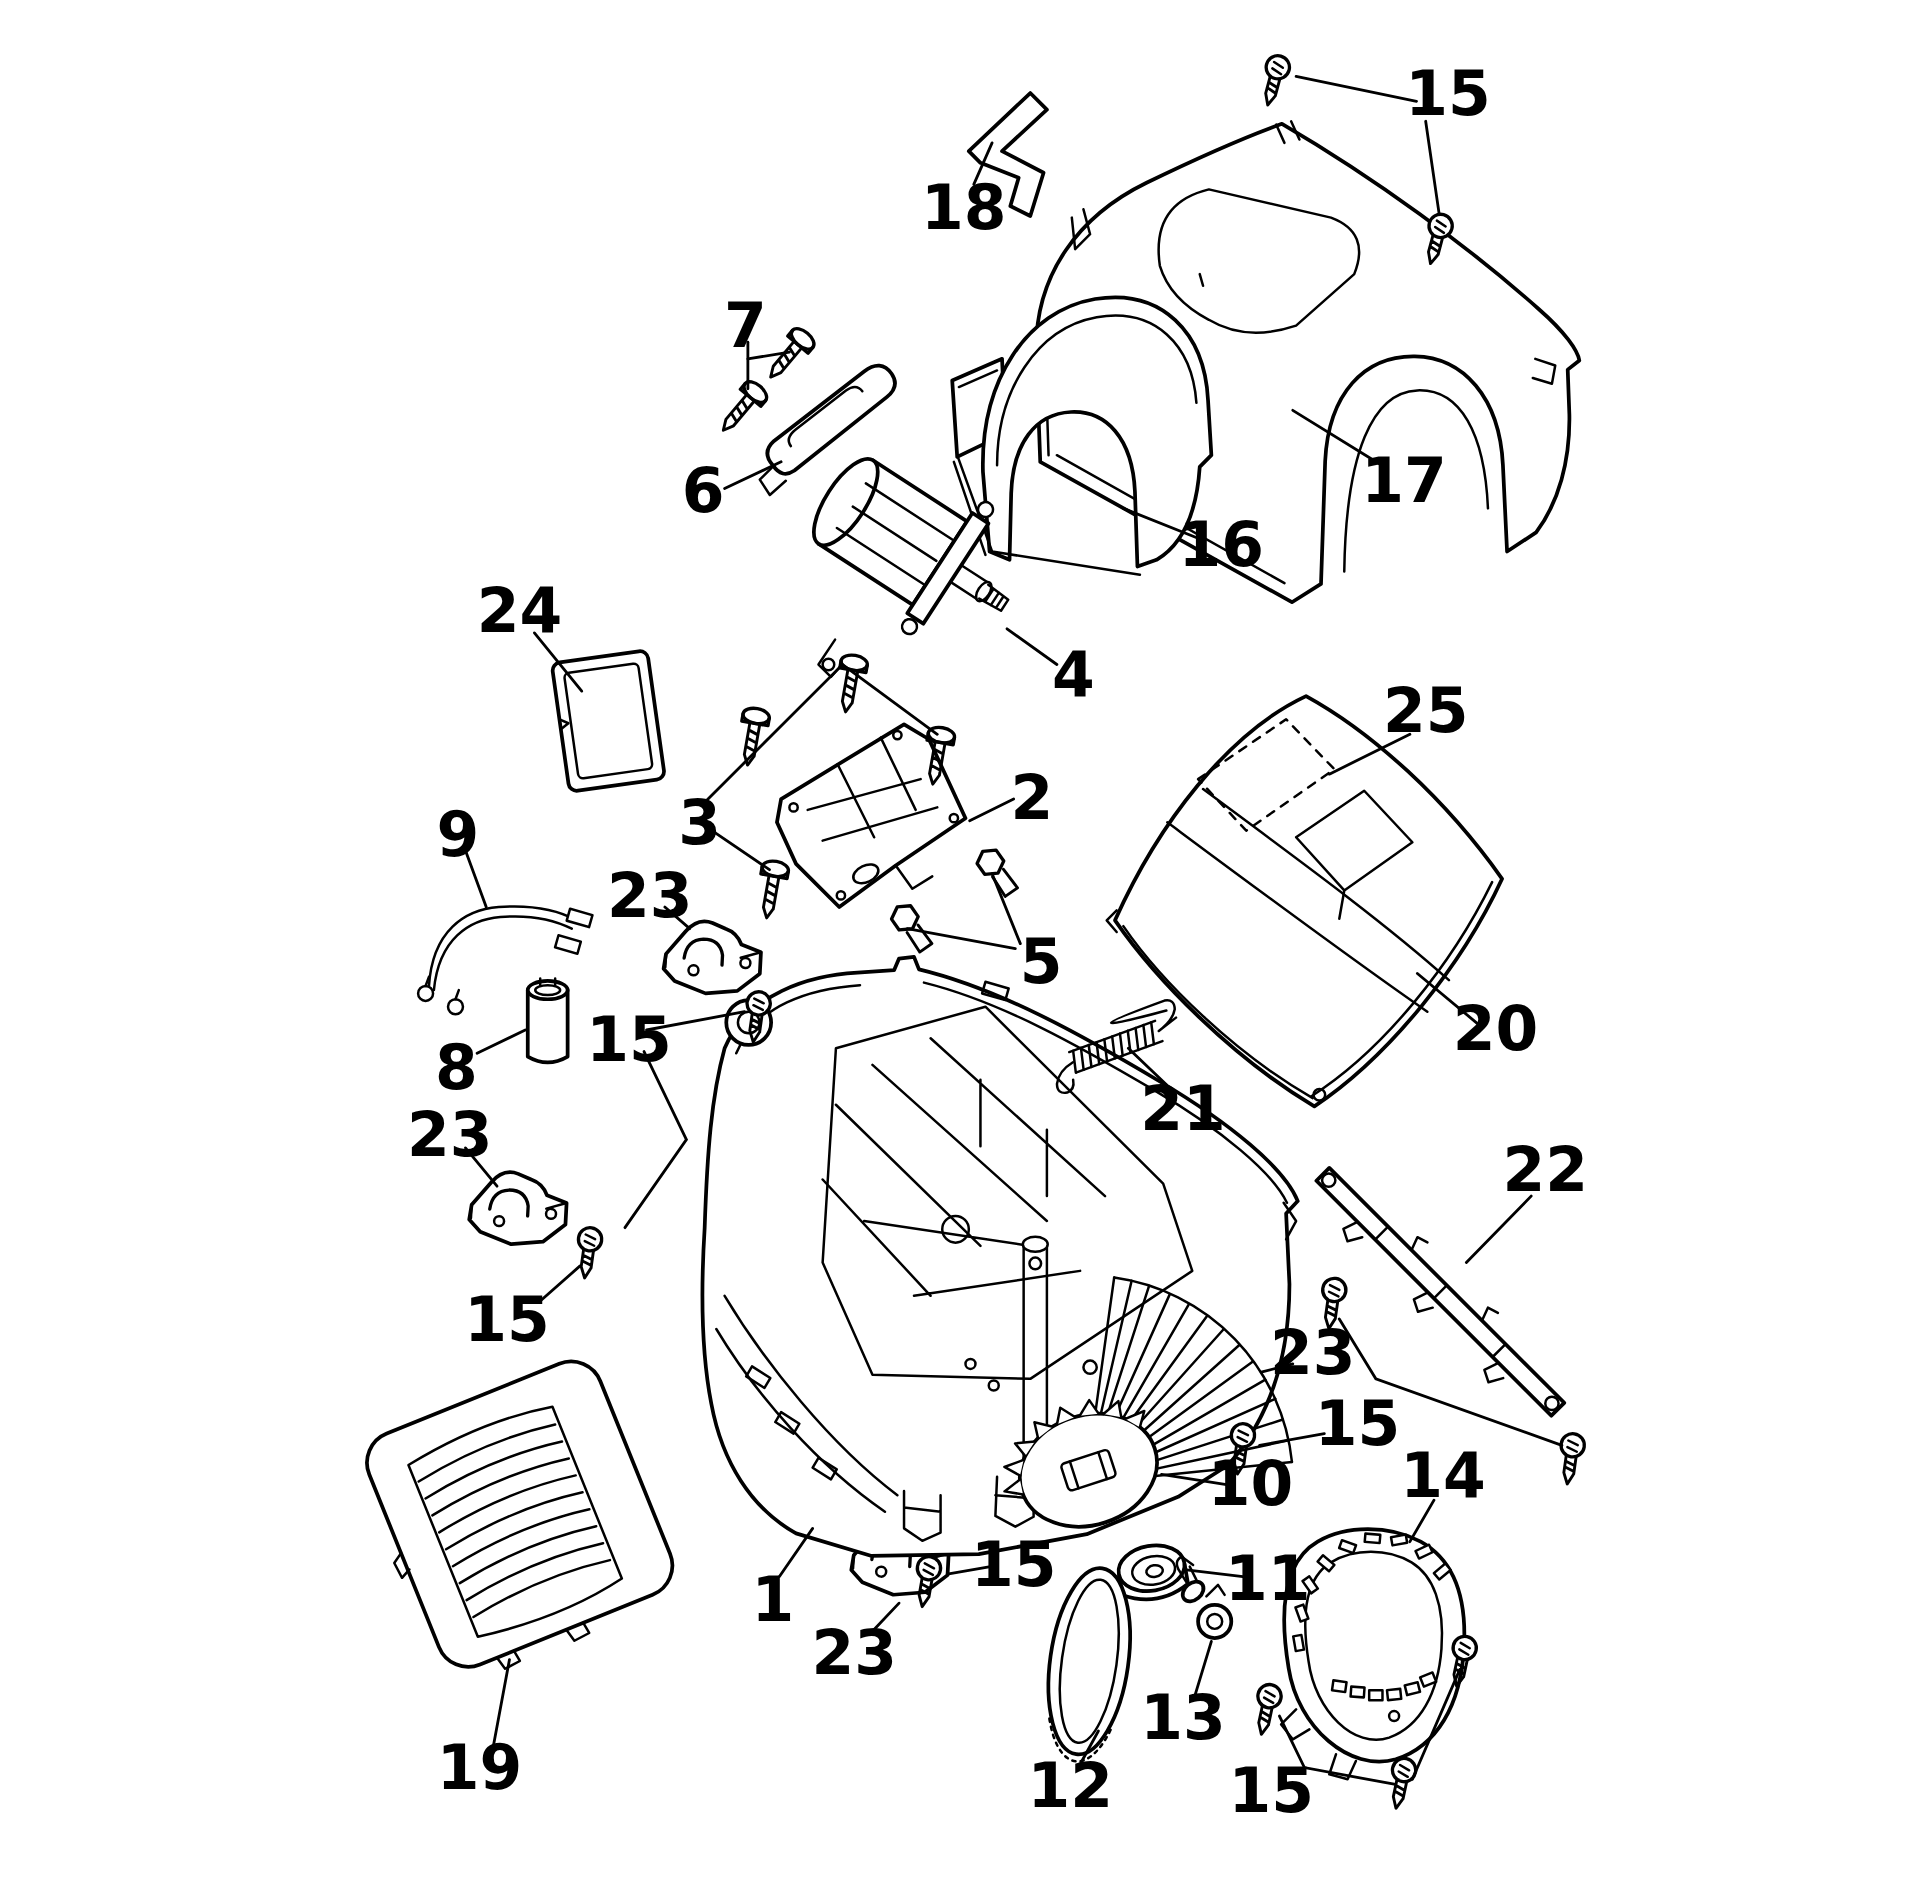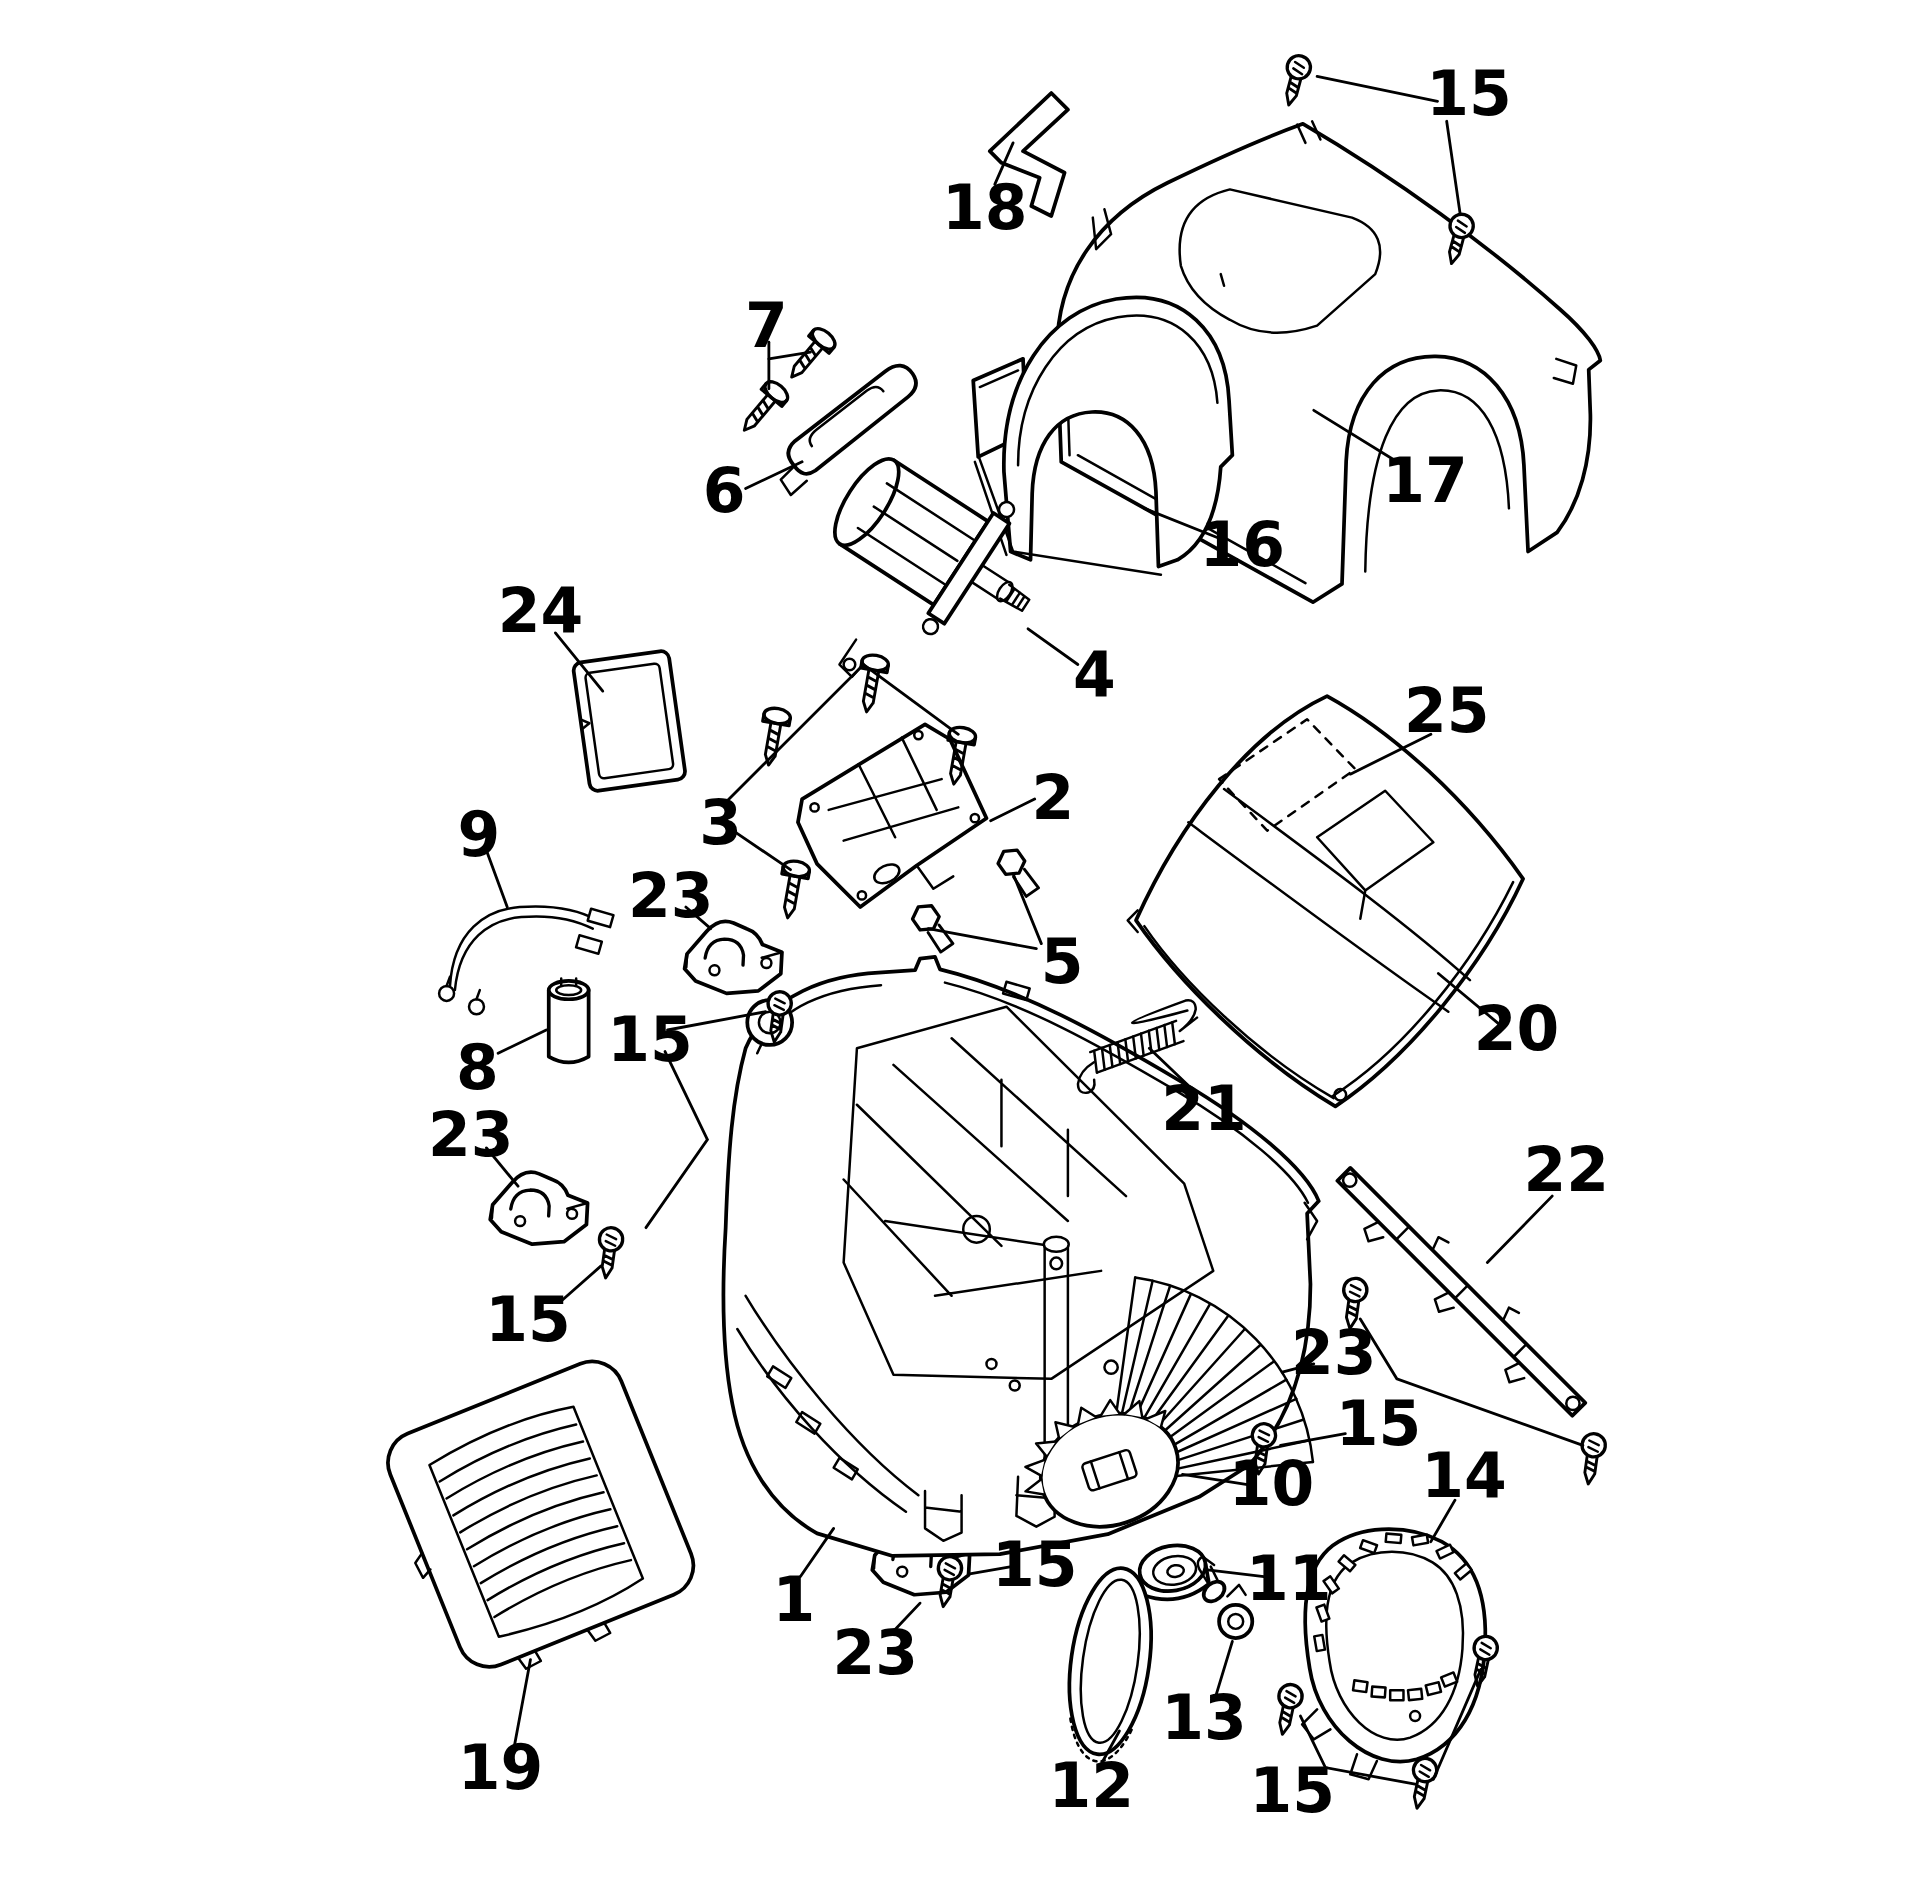--- a/index.html
+++ b/index.html
@@ -1,16 +1,16 @@
 <!DOCTYPE html>
 <html style="font-size:13.3px"><head>
 <meta charset="utf-8">
 <style>
   html,body{margin:0;padding:0;background:#ffffff;}
-  .stage{width:1707px;height:1898px;position:relative;background:#fff;overflow:hidden;padding-left:21px;}
+  .stage{width:1707px;height:1898px;position:relative;background:#fff;overflow:hidden;}
   svg{display:block;}
   .part{stroke:#000;fill:none;stroke-width:4.5;stroke-linejoin:round;stroke-linecap:round;}
   .part .fillw{fill:#fff;}
   .part .thin{stroke-width:3;}
   .callout-text{font-family:"DejaVu Sans","Liberation Sans",sans-serif;font-weight:bold;font-size:74px;fill:#000;}
   .leader{stroke:#000;stroke-width:3.4;fill:none;stroke-linecap:round;}
 </style>
 </head>
 <body>
 

